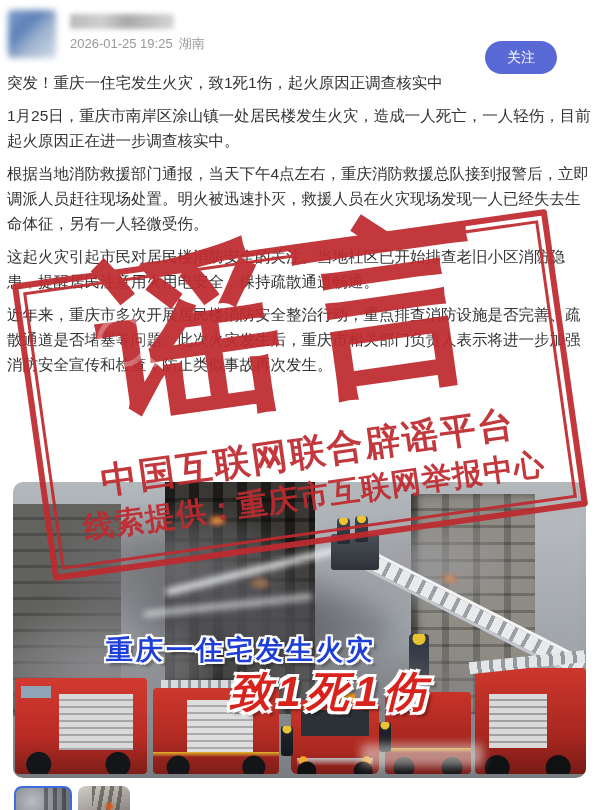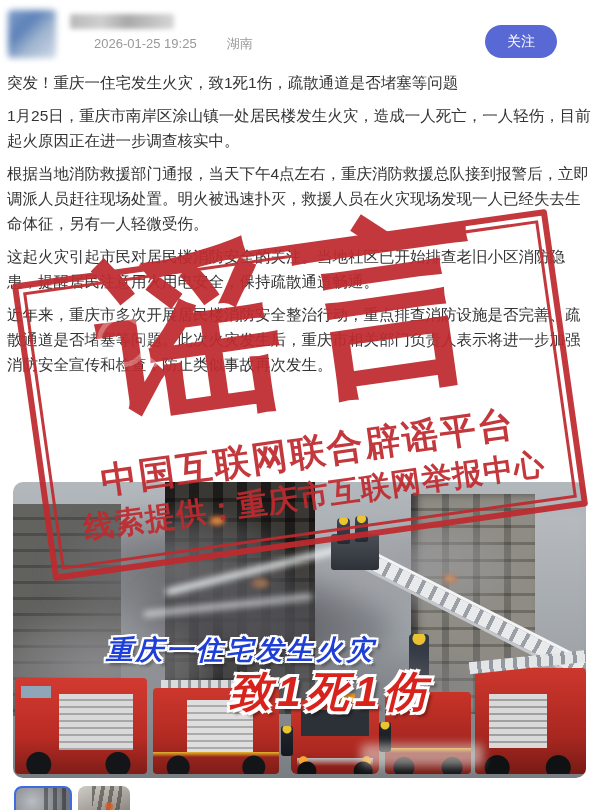--- a/index.html
+++ b/index.html
@@ -16,23 +16,23 @@
     background:
       linear-gradient(135deg,#7e9cc8 0%,#5d82b8 35%,#9fb4cf 60%,#cfdae6 100%);
     filter:blur(3px);
   }
   .uname{
     position:absolute;left:70px;top:14px;width:104px;height:15px;border-radius:2px;
     background:linear-gradient(90deg,#b9b9b9 0%,#cfcfcf 30%,#a9a9a9 55%,#d6d6d6 100%);
     filter:blur(2.5px);
   }
   .meta{position:absolute;left:70px;top:35px;font-size:13px;color:#999;}
-  .meta span{margin-right:6px;margin-left:24px;}
+  .meta span{margin-right:6px;}
   .follow{
-    position:absolute;left:485px;top:25px;width:72px;height:33px;border:none;
+    position:absolute;left:485px;top:41px;width:72px;height:33px;border:none;
     border-radius:17px;background:#5869d6;color:#fff;font-size:14px;
     font-family:inherit;cursor:pointer;line-height:33px;padding:0;
   }
   
   .article{position:absolute;left:7px;top:62px;width:585px;color:#333;}
   .article .title{font-size:15.5px;line-height:25px;margin:8px 0 0 0;}
   .article p{font-size:15.5px;line-height:25px;margin:8px 0 0 0;}
   
   .photo{
     position:absolute;left:13px;top:482px;width:573px;height:296px;
@@ -126,21 +126,21 @@
       linear-gradient(180deg,#cd372d 0%,#a82720 65%,#771a15 100%);}
   .trkE::before{content:"";position:absolute;left:-6px;top:-12px;width:120px;height:12px;transform:rotate(-6deg);
     background:repeating-linear-gradient(90deg,#e3e5e7 0 8px,#9299a0 8px 12px);}
   .sil{position:absolute;width:12px;height:30px;border-radius:3px;
     background:
       radial-gradient(circle at 50% 10%,#e8c433 0 4px,transparent 5px),
       linear-gradient(#23272e,#15181d);}
   .sil1{left:268px;top:244px;}
   .sil2{left:366px;top:240px;}
   .cap1{position:absolute;left:0;top:150px;width:456px;text-align:center;z-index:6;
-    font-style:italic;font-weight:900;font-size:27px;letter-spacing:3px;color:#1d3fd8;
+    font-weight:900;font-size:27px;letter-spacing:3px;color:#1d3fd8;
     text-shadow:-2px 0 #fff,2px 0 #fff,0 -2px #fff,0 2px #fff,-2px -2px #fff,2px 2px #fff,-2px 2px #fff,2px -2px #fff,4px 4px 3px rgba(0,0,0,.35);}
   .cap2{position:absolute;left:0;top:182px;width:573px;text-align:center;z-index:6;
     font-style:italic;font-weight:900;font-size:42px;letter-spacing:6px;color:#d8221c;
     text-shadow:-2px 0 #fff,2px 0 #fff,0 -2px #fff,0 2px #fff,-3px -3px #fff,3px 3px #fff,-3px 3px #fff,3px -3px #fff,5px 5px 3px rgba(0,0,0,.35);padding-left:31px;}
   .wmark{position:absolute;left:348px;top:262px;width:122px;height:22px;border-radius:4px;z-index:5;
     background:rgba(232,228,222,.55);filter:blur(5px);}
   
   .thumb{position:absolute;border-radius:8px;overflow:hidden;}
   .thumb1{left:14px;top:786px;width:54px;height:34px;border:2px solid #3e6ce0;
     background:
@@ -174,21 +174,21 @@
 <div class="hdr">
   <div class="avatar"></div>
   <div class="uname"></div>
   <div class="meta">
     <span>2026-01-25 19:25</span><span>湖南</span>
   </div>
   <button class="follow">关注</button>
 </div>
 
 <div class="article">
-  <div class="title">突发！重庆一住宅发生火灾，致1死1伤，疏散通道是否堵塞等问题</div>
+  <div class="title">突发！重庆一住宅发生火灾，致1死1伤，起火原因正调查核实中</div>
   <p>1月25日，重庆市南岸区涂山镇一处居民楼发生火灾，造成一人死亡，一人轻伤，目前起火原因正在进一步调查核实中。</p>
   <p>根据当地消防救援部门通报，当天下午4点左右，重庆消防救援总队接到报警后，立即调派人员赶往现场处置。明火被迅速扑灭，救援人员在火灾现场发现一人已经失去生命体征，另有一人轻微受伤。</p>
   <p>这起火灾引起市民对居民楼消防安全的关注。当地社区已开始排查老旧小区消防隐患，提醒居民注意用火用电安全，保持疏散通道畅通。</p>
   <p>近年来，重庆市多次开展居民楼消防安全整治行动，重点排查消防设施是否完善、疏散通道是否堵塞等问题。此次火灾发生后，重庆市相关部门负责人表示将进一步加强消防安全宣传和检查，防止类似事故再次发生。</p>
 </div>
 
 <div class="photo">
   <div class="haze"></div>
   <div class="tower-far"></div>
   <div class="tower-burn"></div>

